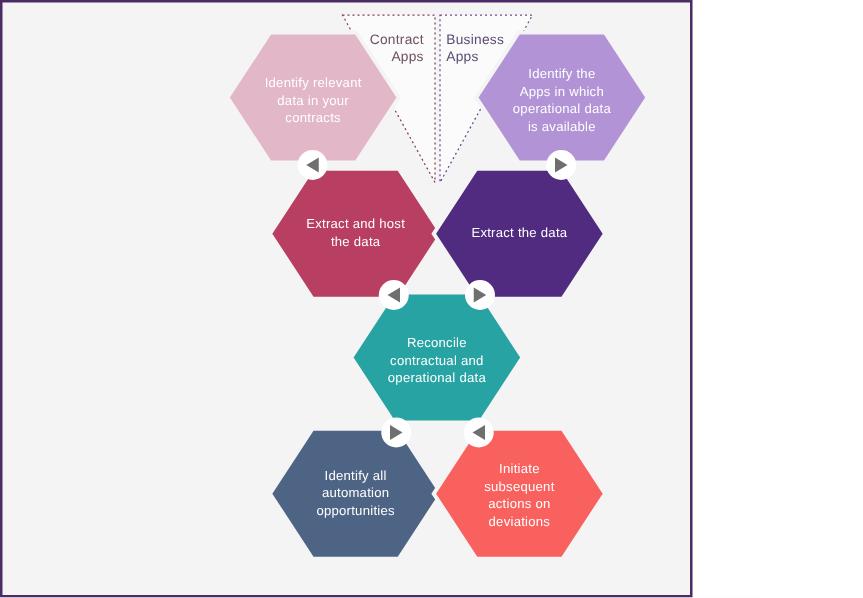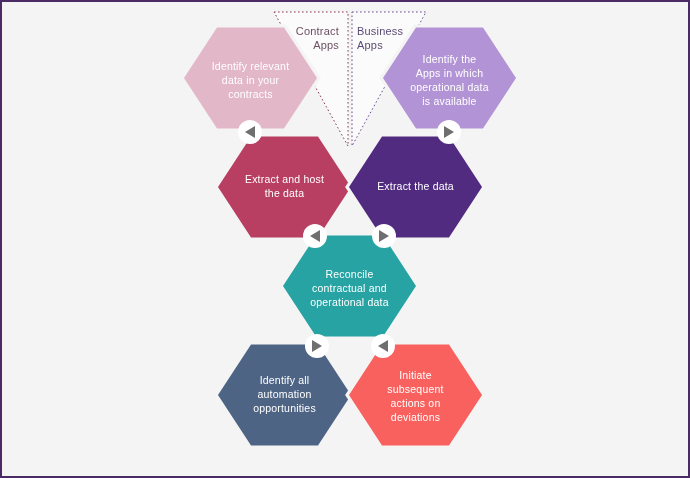--- a/index.html
+++ b/index.html
@@ -5,21 +5,21 @@
   html, body {
     margin: 0;
     padding: 0;
     background: #ffffff;
   }
   body {
     font-family: "Liberation Sans", sans-serif;
   }
   #canvas {
     position: relative;
-    width: 690px;
+    width: 554px;
     height: 478px;
     box-sizing: border-box;
     border: 2px solid #4a2b63;
     background: #f4f4f4;
     overflow: hidden;
   }
   #diagram-svg {
     position: absolute;
     left: 0;
     top: 0;

